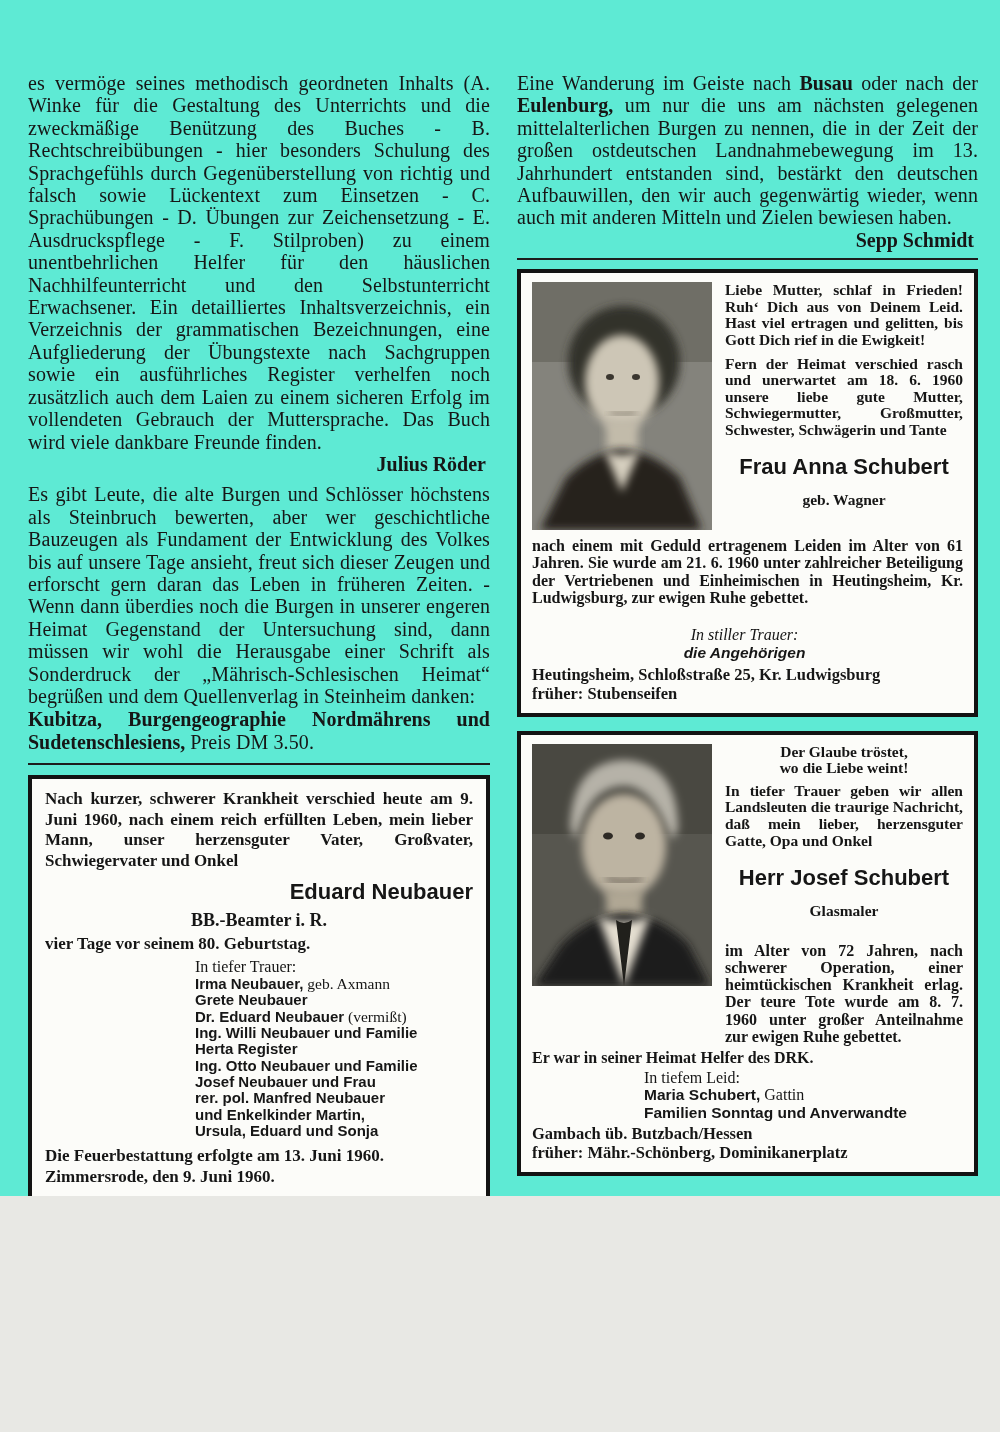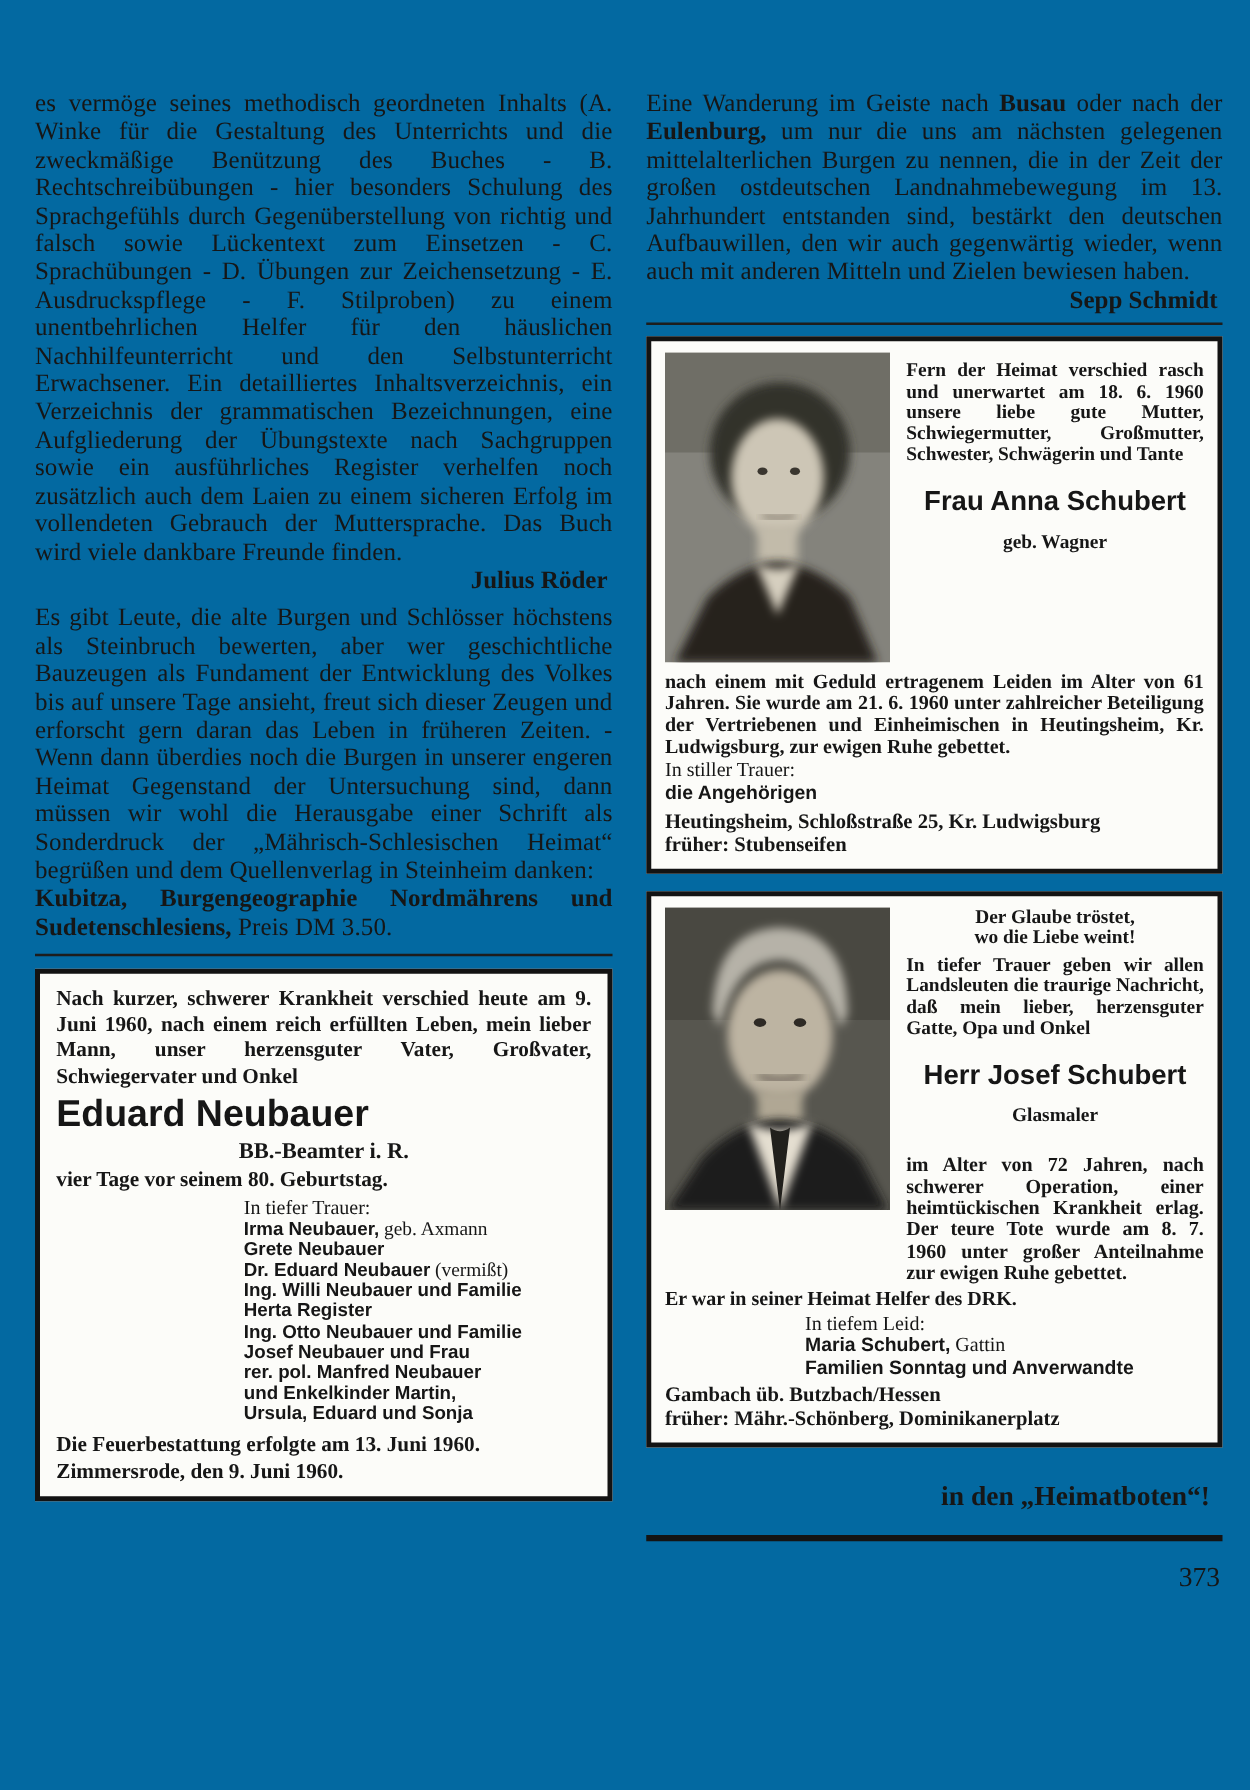--- a/index.html
+++ b/index.html
@@ -1,38 +1,38 @@
 <!DOCTYPE html>
 <html><head>
 <meta charset="utf-8">
 <style>
   html,body { margin:0; padding:0; background:#e8e8e4; }
   .page {
-    position:relative; width:1000px; height:1432px;
-    background:#0369a1; color:#161616; overflow:hidden;
+    position:relative; width:1000px; height:1196px;
+    background:#5eead4; color:#161616; overflow:hidden;
     font-family:"Liberation Serif", serif;
     margin:0 auto;
   }
   .col { position:absolute; top:72px; }
   #left-col  { left:28px;  width:462px; }
   #right-col { left:517px; width:461px; }
 
   .body-text { font-size:20px; line-height:22.4px; text-align:justify; letter-spacing:0.1px; }
   .body-text b { letter-spacing:0; }
   .sig { text-align:right; font-weight:bold; font-size:20px; line-height:22.4px; padding-right:4px; }
 
   .rule-thin  { border:none; border-top:2px solid #1d1d1d; margin:10px 0; }
   .rule-thick { border:none; border-top:5px solid #141414; margin:14px 0 0 0; }
 
   .obit-box { border:4px solid #131313; padding:10px 13px; background:#fcfcf9; }
 
   
   .n-intro { font-weight:bold; font-size:17px; line-height:20.5px; text-align:justify; }
-  .n-name  { font-family:"Liberation Sans", sans-serif; font-weight:bold; font-size:30px;
-             line-height:34px; text-align:left; margin-top:4px; }
+  .n-name  { font-family:"Liberation Sans", sans-serif; font-weight:bold; font-size:22px;
+             line-height:34px; text-align:right; margin-top:4px; }
   .n-title { font-weight:bold; font-size:18px; line-height:22px; text-align:center; }
   .n-note  { font-weight:bold; font-size:17px; line-height:22px; margin-top:2px; }
   .n-mourning { margin-left:150px; margin-top:3px; }
   .mourn-label { font-size:16px; line-height:18px; }
   .m-line { font-family:"Liberation Sans", sans-serif; font-weight:bold;
             font-size:15px; line-height:16.3px; white-space:nowrap; }
   .m-rest { font-family:"Liberation Serif", serif; font-weight:normal; font-size:15.5px; white-space:pre-wrap; }
   .n-footer { font-weight:bold; font-size:17px; line-height:20.5px; margin-top:7px; }
 
   
@@ -40,21 +40,21 @@
   .obit-photo { flex:none; width:180px; }
   .obit-photo svg { display:block; }
   .obit-side { flex:1; min-width:0; }
   .o-verse    { font-weight:bold; font-size:15.5px; line-height:16.6px; text-align:justify; }
   .o-verse-c  { font-weight:bold; font-size:15.5px; line-height:16.6px; text-align:center; }
   .o-announce { font-weight:bold; font-size:15.5px; line-height:16.6px; text-align:justify; margin-top:7px; }
   .o-name { font-family:"Liberation Sans", sans-serif; font-weight:bold; font-size:22px;
             line-height:25px; text-align:center; margin-top:7px; white-space:nowrap; }
   .o-sub  { font-weight:bold; font-size:15.5px; line-height:18px; text-align:center; margin-top:12px; }
   .o-body { font-weight:bold; font-size:16px; line-height:17.2px; text-align:justify; margin-top:7px; }
-  .o-trauer { text-align:left; margin-top:2px; padding-right:6px; }
+  .o-trauer { text-align:center; margin-top:20px; padding-right:6px;font-style:italic; }
   .o-t1 { font-size:16px; line-height:17.5px; }
   .o-t2 { font-family:"Liberation Sans", sans-serif; font-weight:bold; font-size:15.5px; line-height:17.5px; }
   .o-addr { font-weight:bold; font-size:16.5px; line-height:18.8px; margin-top:5px; }
   .j-drk { font-weight:bold; font-size:16px; line-height:18px; margin-top:4px; }
   .j-leid { margin-left:112px; margin-top:2px; }
   .j-line-sans { font-family:"Liberation Sans", sans-serif; font-weight:bold; font-size:15.5px; line-height:17.3px; }
   .j-line-sans .m-rest { font-size:16px; }
 
   
   .ad { margin-top:22px; }
@@ -132,20 +132,21 @@
             <ellipse cx="90" cy="100" rx="37" ry="47" fill="#cdc6b6" filter="url(#blurA)"></ellipse>
             <ellipse cx="78" cy="95" rx="4" ry="3" fill="#3a362f"></ellipse>
             <ellipse cx="104" cy="95" rx="4" ry="3" fill="#3a362f"></ellipse>
             <path d="M78 130 Q90 136 104 130" stroke="#5c5245" stroke-width="3" fill="none" filter="url(#blurA)"></path>
             <rect x="74" y="138" width="32" height="30" fill="#c2bbaa" filter="url(#blurA)"></rect>
             <path d="M8 248 L34 196 Q60 170 90 168 Q122 170 148 196 L170 248 Z" fill="#26231f" filter="url(#blurA)"></path>
             <path d="M72 168 L90 210 L108 168 Q90 178 72 168 Z" fill="#d6cfbf" filter="url(#blurA)"></path>
           </svg>
         </div>
         <div class="obit-side">
+          <p class="o-verse" style="margin:0;">Liebe Mutter, schlaf in Frieden! Ruh‘ Dich aus von Deinem Leid. Hast viel ertragen und gelitten, bis Gott Dich rief in die Ewigkeit!</p>
           <p class="o-announce" style="margin-top:7px;">Fern der Heimat verschied rasch und unerwartet am 18. 6. 1960 unsere liebe gute Mutter, Schwiegermutter, Großmutter, Schwester, Schwägerin und Tante</p>
           <div class="o-name">Frau Anna Schubert</div>
           <div class="o-sub">geb. Wagner</div>
         </div>
       </div>
       <p class="o-body" style="margin:7px 0 0 0;">nach einem mit Geduld ertragenem Leiden im Alter von 61 Jahren. Sie wurde am 21. 6. 1960 unter zahlreicher Beteiligung der Vertriebenen und Einheimischen in Heutingsheim, Kr. Ludwigsburg, zur ewigen Ruhe gebettet.</p>
       <div class="o-trauer">
         <div class="o-t1">In stiller Trauer:</div>
         <div class="o-t2">die Angehörigen</div>
       </div>

